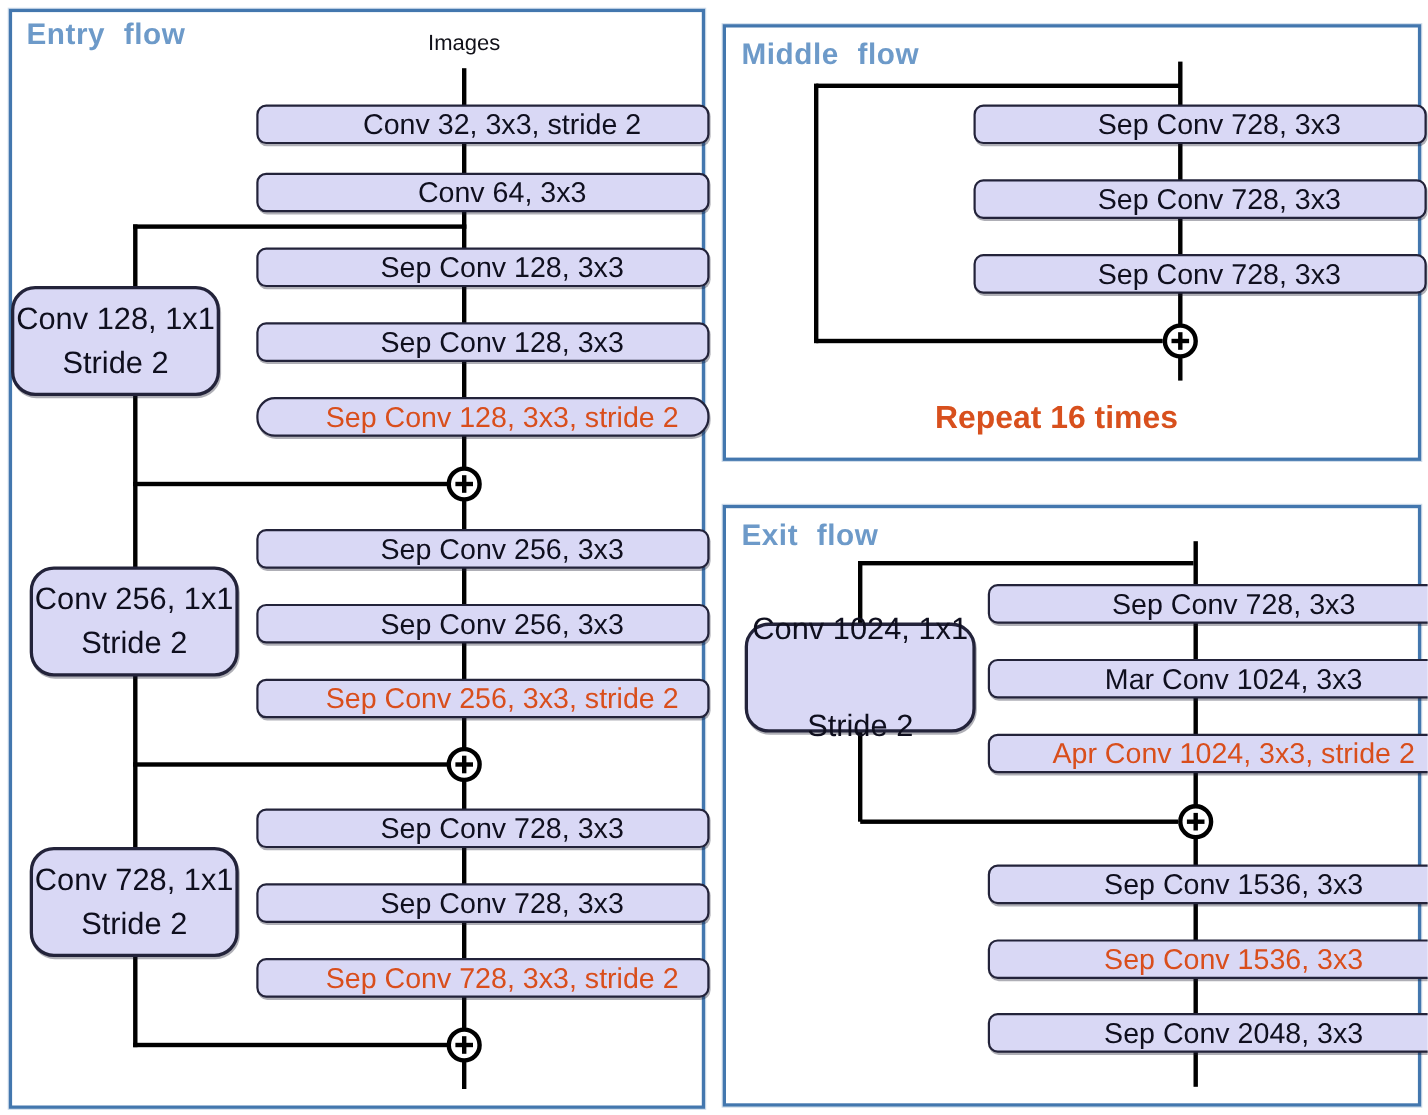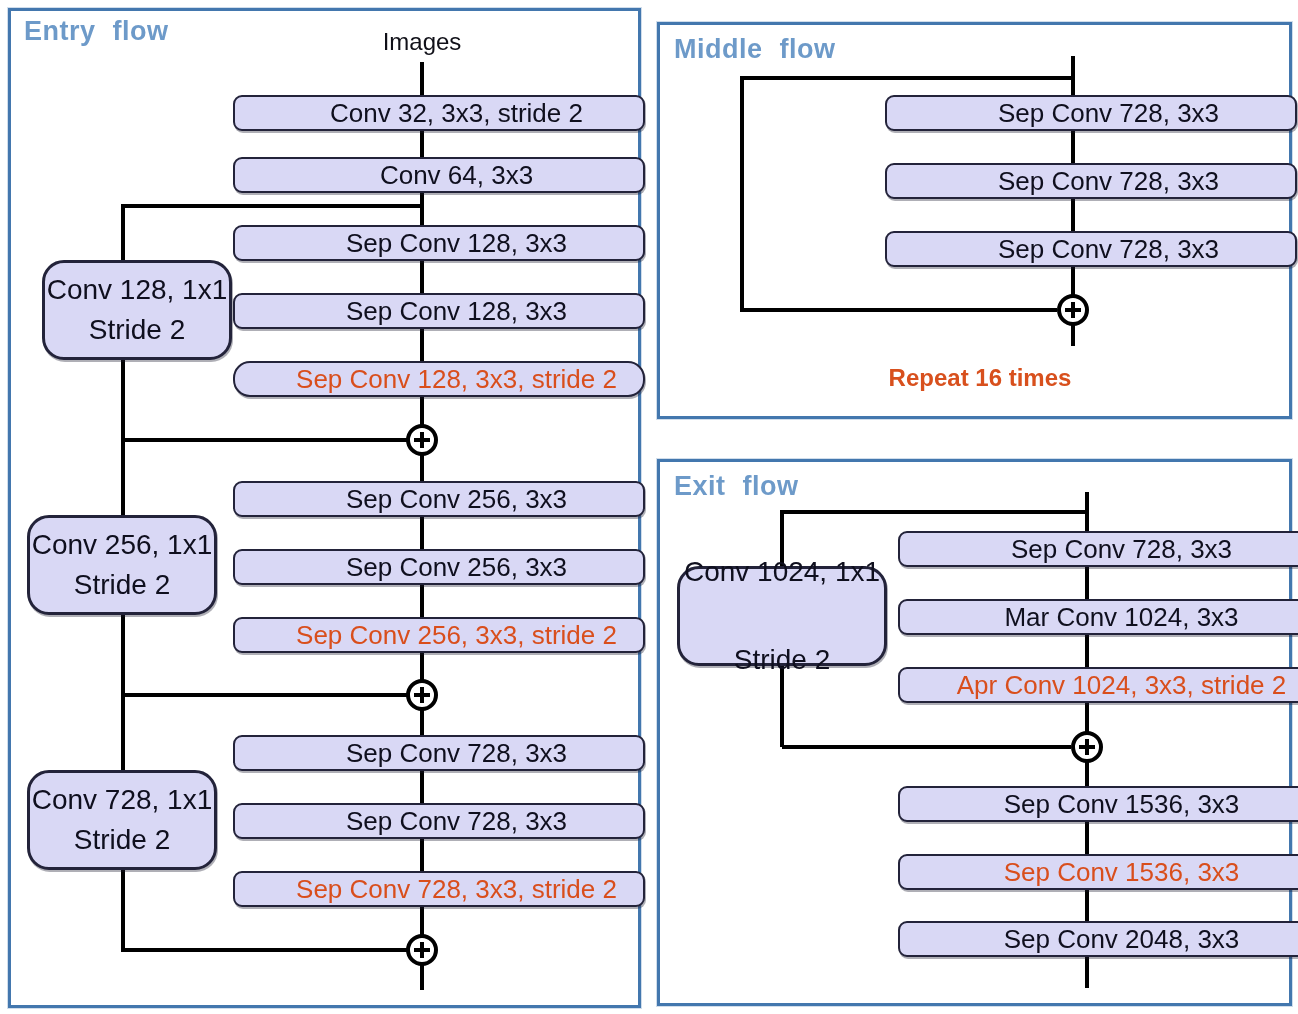--- a/index.html
+++ b/index.html
@@ -9,21 +9,21 @@
   }
   .panel{
     position:absolute;border:3px solid #4377ae;background:#ffffff;
     box-shadow:0 0 0 1px rgba(67,119,174,.25);
   }
   .ptitle{
     position:absolute;font-size:27px;font-weight:bold;color:#6d9ac9;
     word-spacing:9px;letter-spacing:.5px;white-space:nowrap;z-index:6;
   }
   .images-label{
-    position:absolute;font-size:24px;color:#101018;text-align:center;z-index:6;
+    position:absolute;font-size:20px;color:#101018;text-align:center;z-index:6;
   }
   .lbox{
     position:absolute;width:373px;height:32px;background:#d9d8f5;
     border:2px solid #23233a;border-radius:9px;text-align:center;
     font-size:26px;line-height:32px;color:#0f0f1e;z-index:4;
     box-shadow:1px 2px 0 rgba(25,25,45,.35);white-space:nowrap;padding-left:35px;
   }
   .lbox.orange{color:#d94e1c;}
   .sbox{
     position:absolute;width:184px;height:94px;background:#d9d8f5;
@@ -39,22 +39,22 @@
     position:absolute;width:24px;height:24px;background:#fff;
     border:4px solid #000;border-radius:50%;z-index:5;
   }
   .addnode::before{
     content:"";position:absolute;left:4px;top:10px;width:16px;height:4px;background:#000;
   }
   .addnode::after{
     content:"";position:absolute;left:10px;top:4px;width:4px;height:16px;background:#000;
   }
   .caption{
-    position:absolute;font-size:24px;font-weight:bold;color:#d8501d;
-    text-align:center;z-index:6;white-space:nowrap;
+    position:absolute;font-size:29px;font-weight:bold;color:#d8501d;
+    z-index:6;white-space:nowrap;
   }
 </style>
 </head>
 <body>
 
 <div class="stage">
 
   <div class="panel" style="left:8px;top:8px;width:627px;height:994px;"></div>
   <div class="ptitle" style="left:24px;top:16px;">Entry flow</div>
   <div class="images-label" style="left:332px;top:28px;width:180px;">Images</div>
@@ -71,21 +71,21 @@
   <div class="lbox" style="left:233px;top:225px;">Sep Conv 128, 3x3</div>
   <div class="lbox" style="left:233px;top:293px;">Sep Conv 128, 3x3</div>
   <div class="lbox orange" style="left:233px;top:361px;border-radius:17px;">Sep Conv 128, 3x3, stride 2</div>
   <div class="lbox" style="left:233px;top:481px;">Sep Conv 256, 3x3</div>
   <div class="lbox" style="left:233px;top:549px;">Sep Conv 256, 3x3</div>
   <div class="lbox orange" style="left:233px;top:617px;">Sep Conv 256, 3x3, stride 2</div>
   <div class="lbox" style="left:233px;top:735px;">Sep Conv 728, 3x3</div>
   <div class="lbox" style="left:233px;top:803px;">Sep Conv 728, 3x3</div>
   <div class="lbox orange" style="left:233px;top:871px;">Sep Conv 728, 3x3, stride 2</div>
 
-  <div class="sbox" style="left:42px;top:260px;">
+  <div class="sbox" style="left:10px;top:260px;">
     <span>Conv 128, 1x1</span>
     <span>Stride 2</span>
   </div>
   <div class="sbox" style="left:27px;top:515px;">
     <span>Conv 256, 1x1</span>
     <span>Stride 2</span>
   </div>
   <div class="sbox" style="left:27px;top:770px;">
     <span>Conv 728, 1x1</span>
     <span>Stride 2</span>

